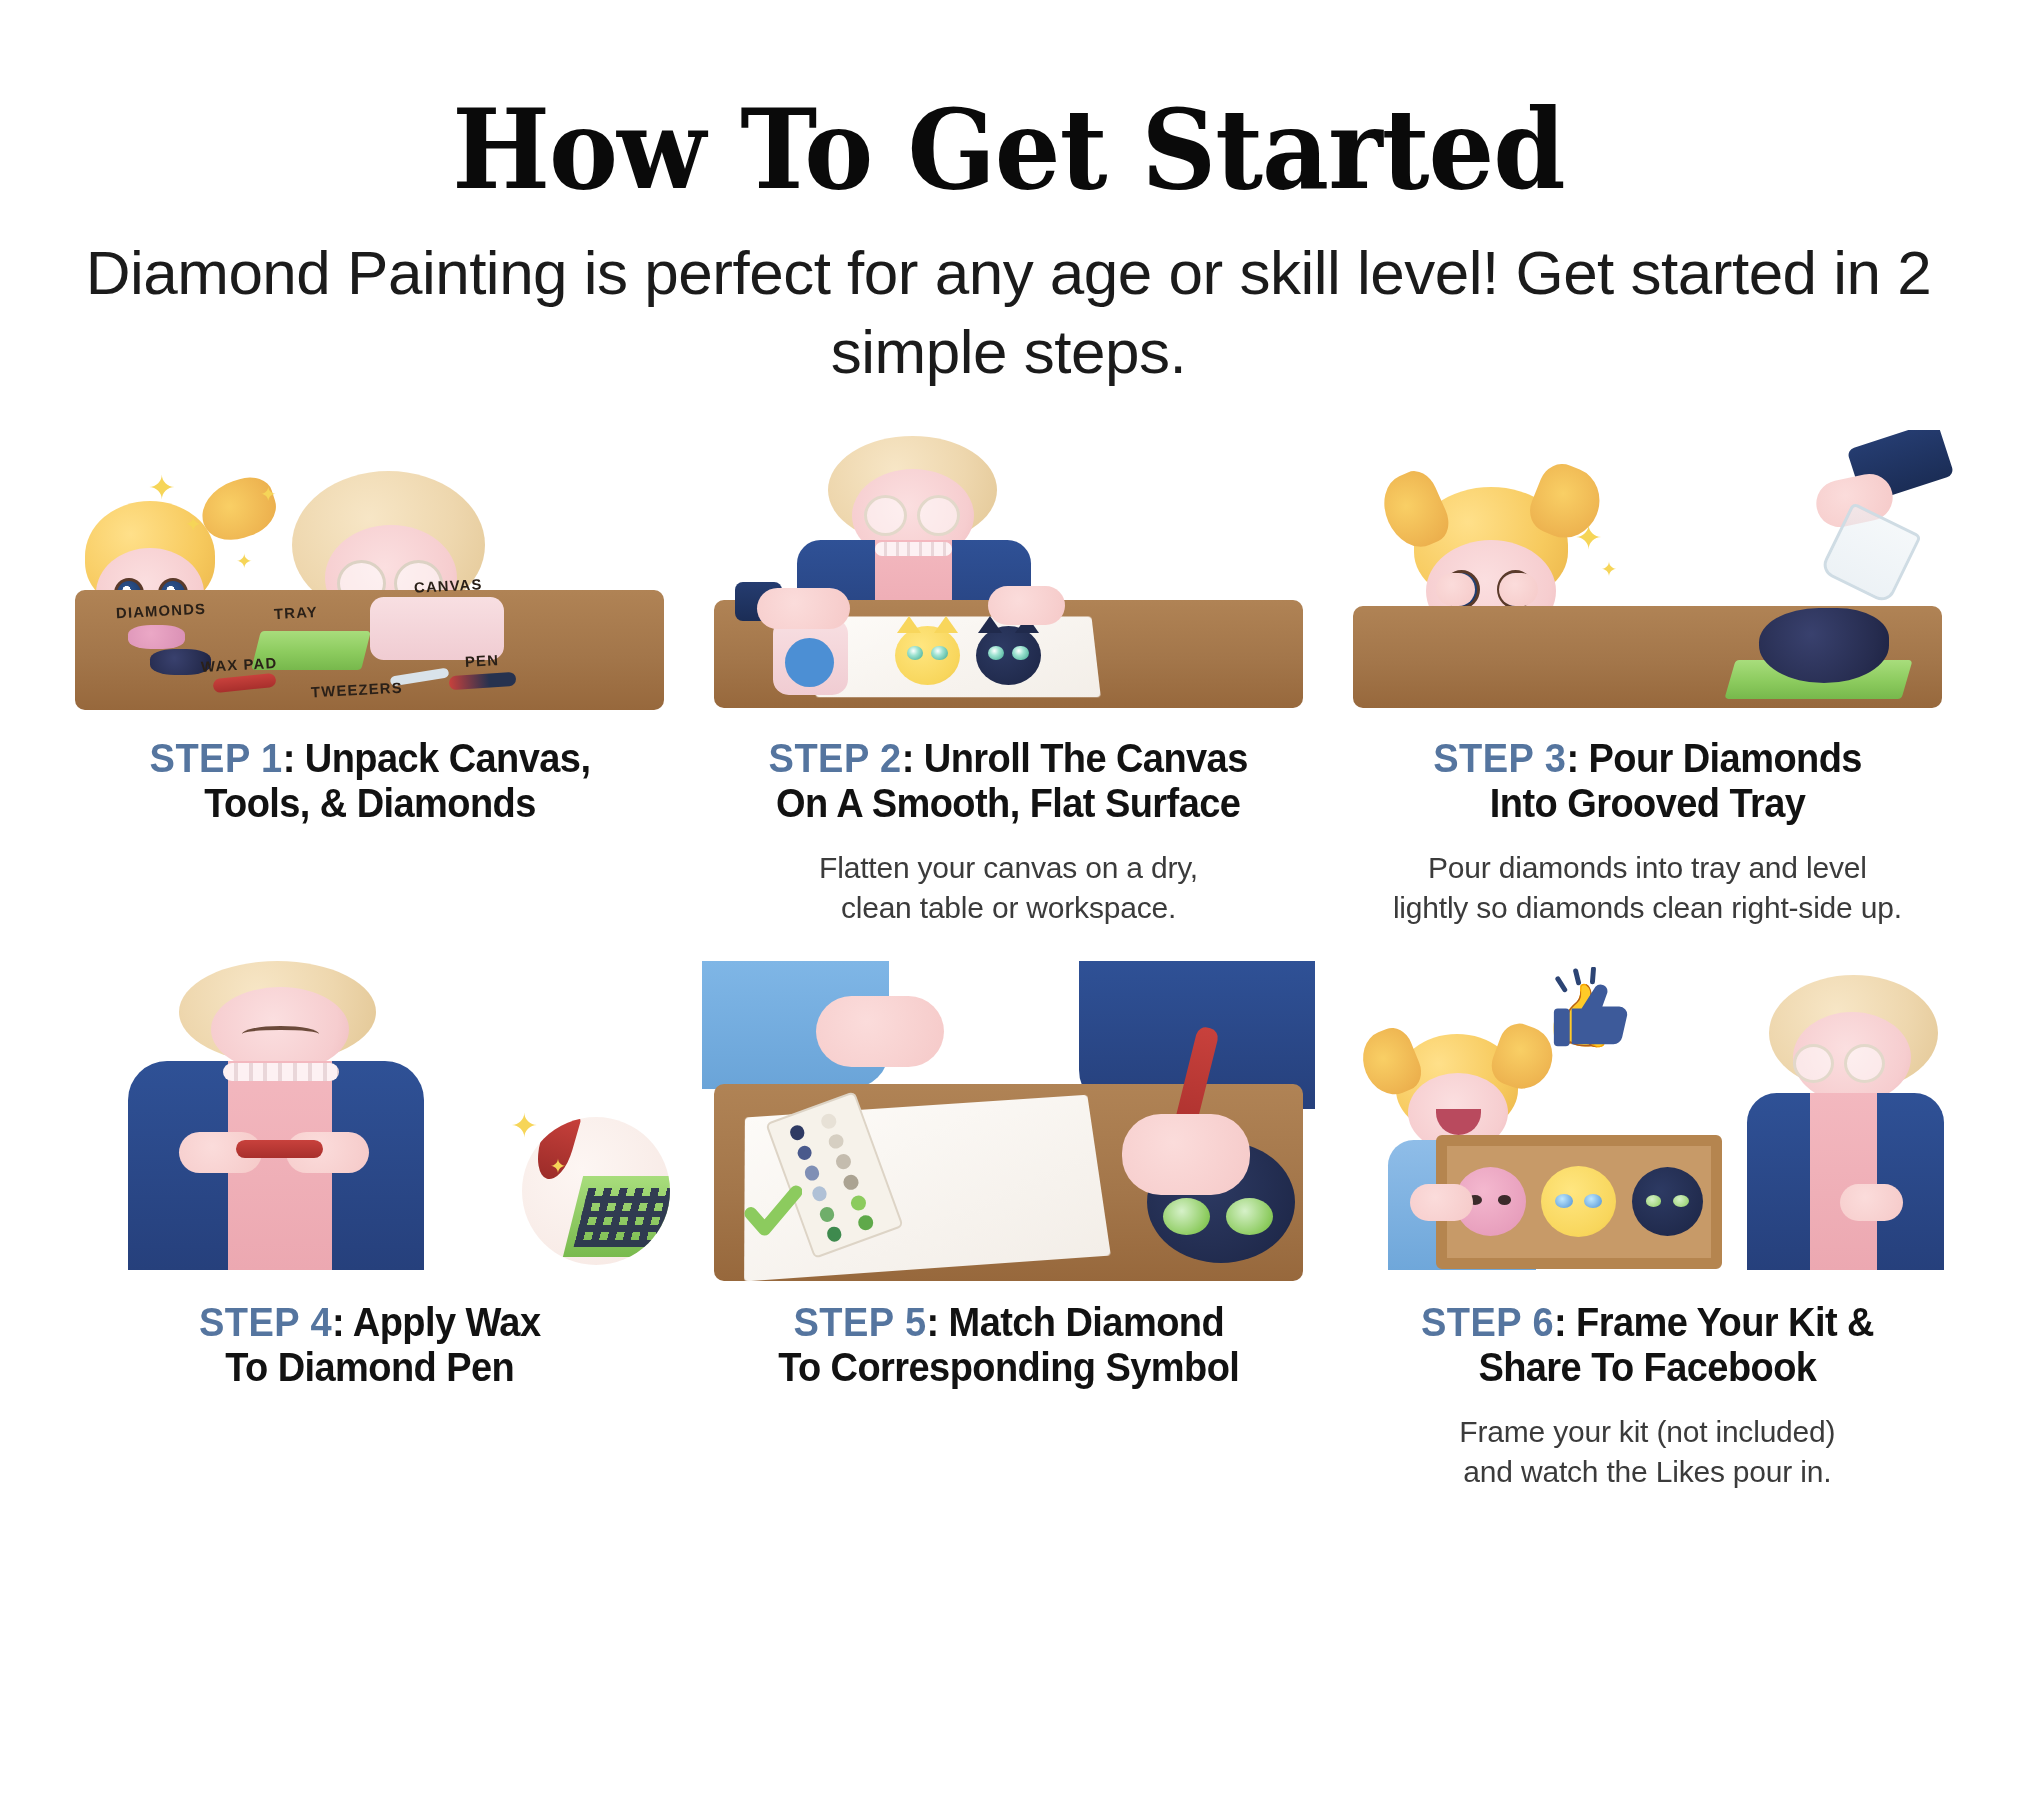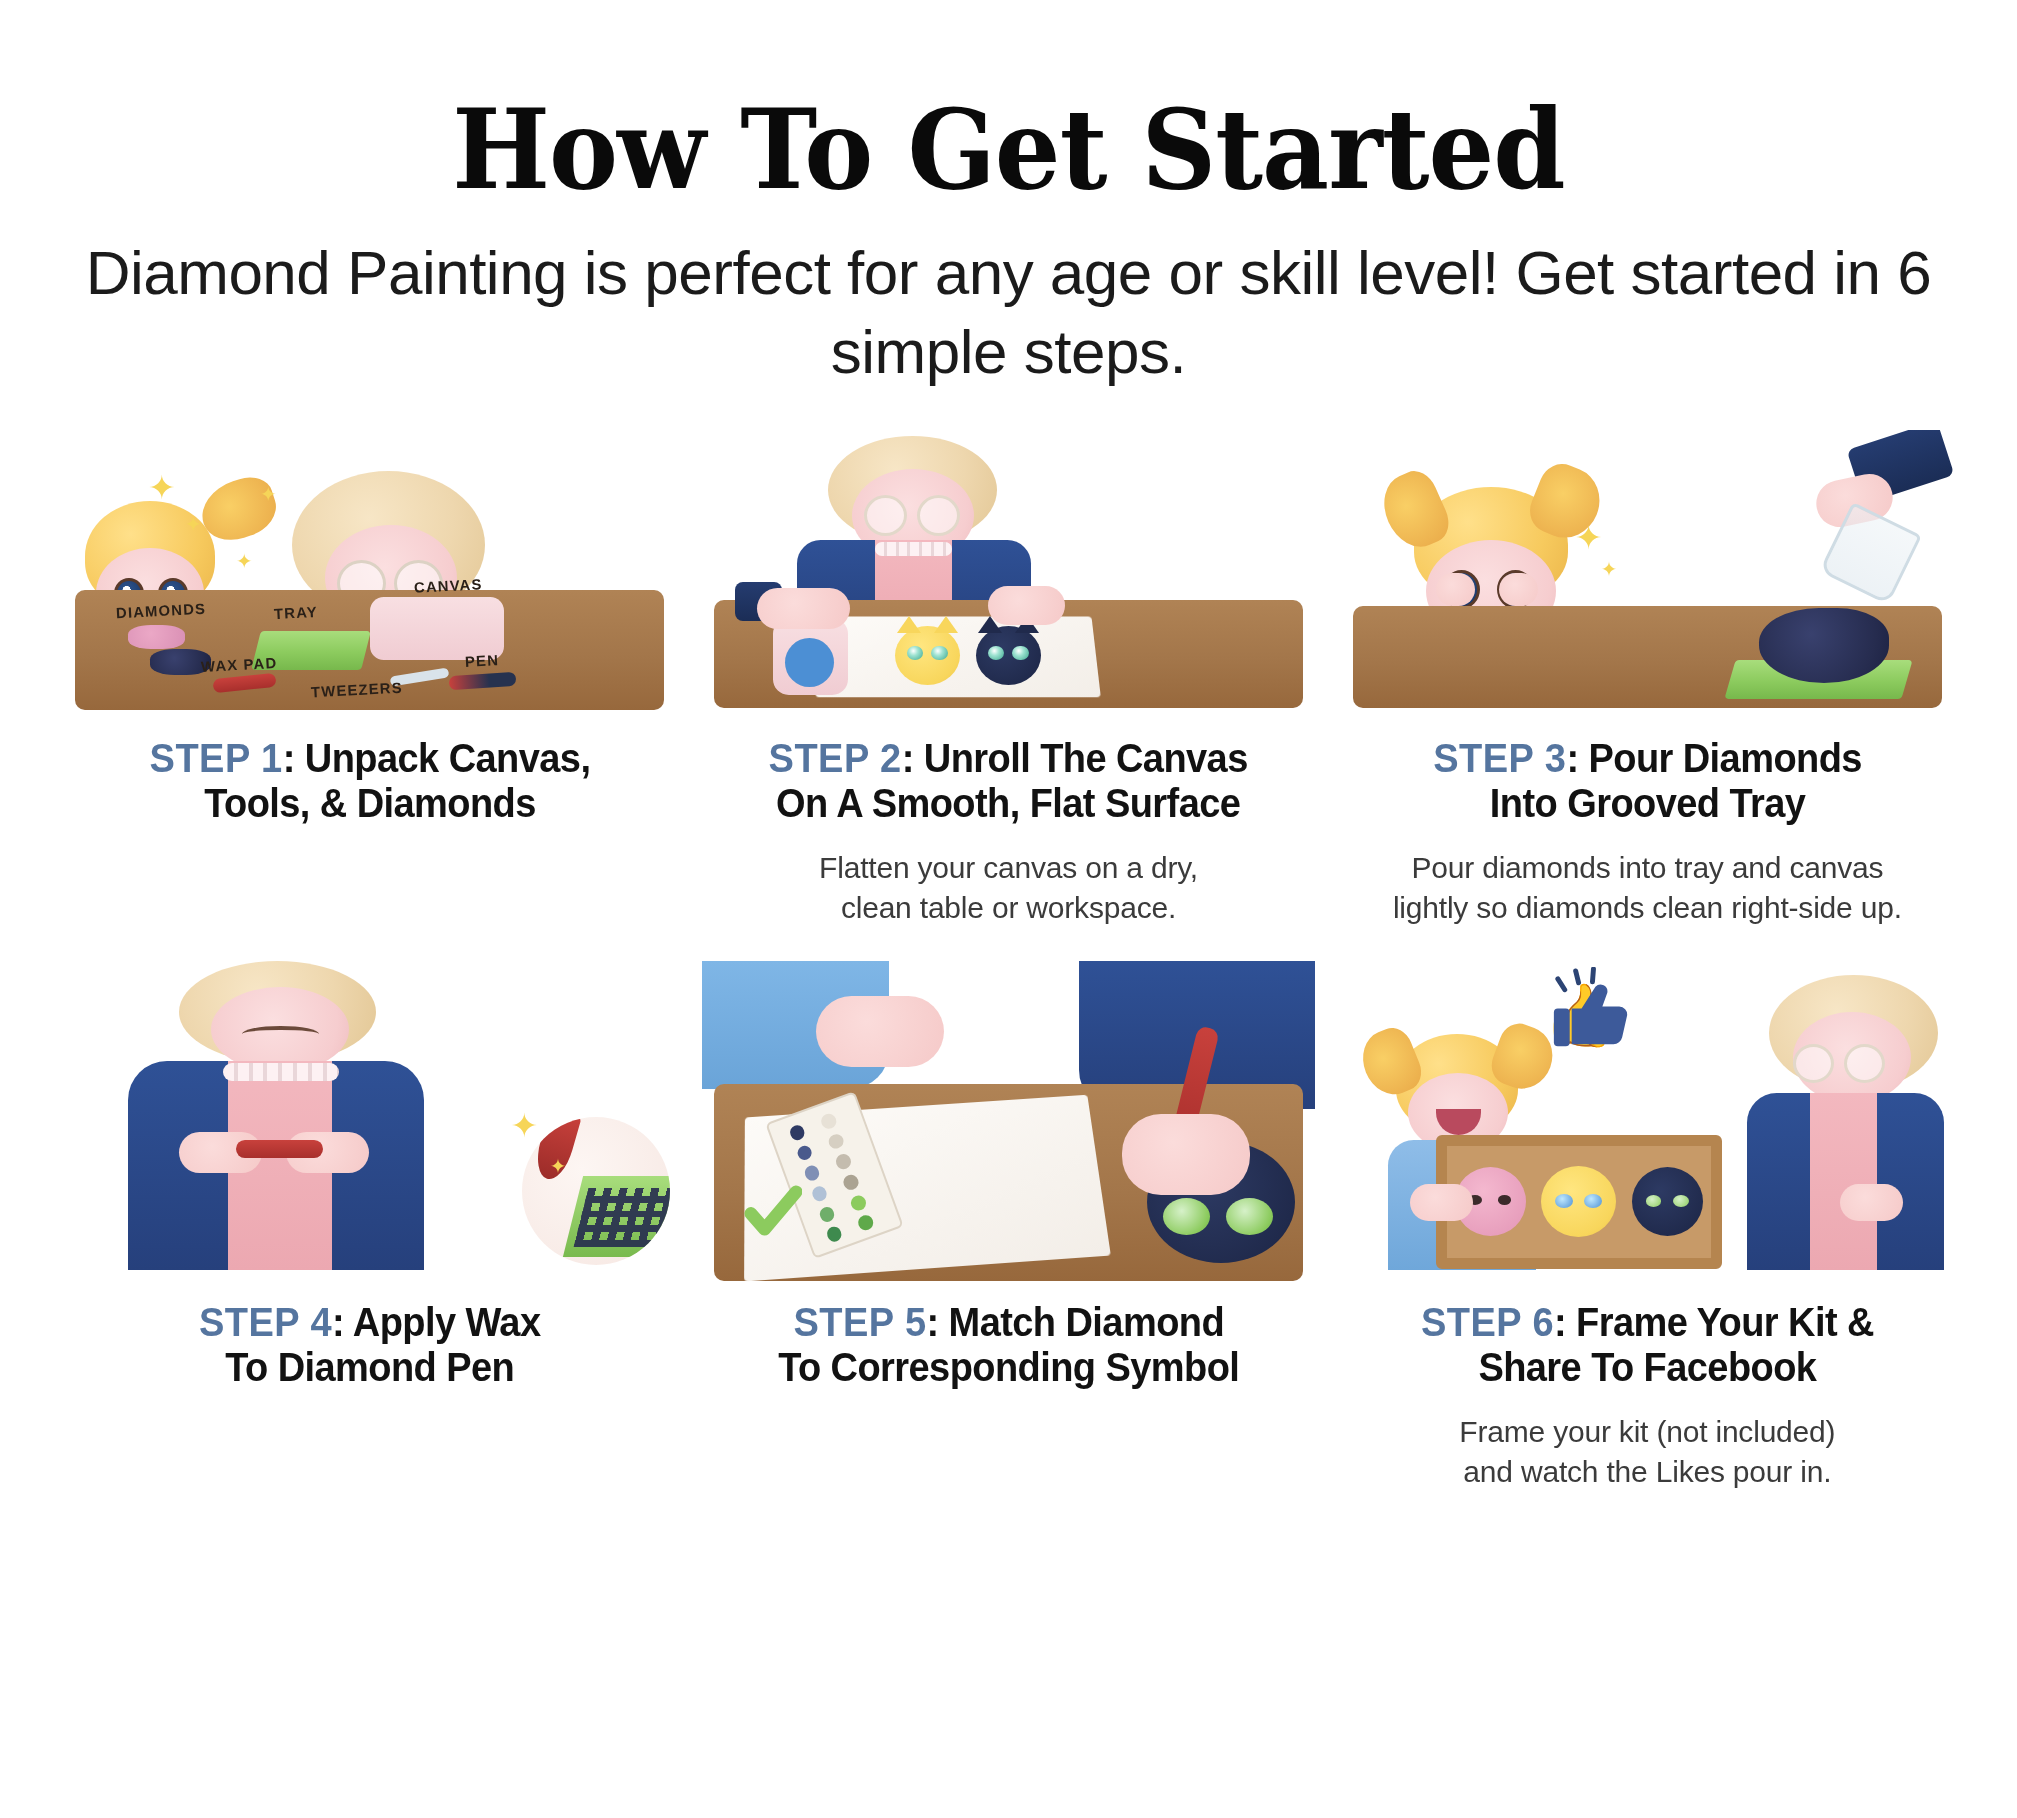--- a/index.html
+++ b/index.html
@@ -250,21 +250,21 @@
 
   .row2 .step-title { margin-top: 13.8px; }
 </style>
 </head>
 <body>
 
 <div class="page">
 
   <div class="header">
     <h1 class="main-title">How To Get Started</h1>
-    <p class="subtitle">Diamond Painting is perfect for any age or skill level! Get started in 6 simple steps.</p>
+    <p class="subtitle">Diamond Painting is perfect for any age or skill level! Get started in 2 simple steps.</p>
   </div>
 
   <div class="grid">
 
     <div class="step">
       <div class="illo">
         <div class="scene">
 
           <div class="blob hair-blonde" style="left:21.7px;top:71px;width:130px;height:110px;"></div>
           <div class="blob face-pink" style="left:33px;top:118px;width:108px;height:91px;"></div>
@@ -385,21 +385,21 @@
           <div class="arm" style="left:95px;bottom:110px;width:39px;height:33px;z-index:4;"></div>
           <div class="arm" style="left:158px;bottom:110px;width:39px;height:33px;z-index:4;"></div>
         </div>
       </div>
       <div class="step-title">
         <span class="step-num">STEP 3</span><span>:</span>
         <span>Pour Diamonds</span><br>
         <span>Into Grooved Tray</span>
       </div>
       <div class="step-desc">
-        <span>Pour diamonds into tray and canvas</span><br>
+        <span>Pour diamonds into tray and level</span><br>
         <span>lightly so diamonds clean right-side up.</span>
       </div>
     </div>
 
     <div class="step row2">
       <div class="illo tall">
         <div class="scene">
           <div class="blob hair-curly" style="left:116px;top:0px;width:197px;height:102px;"></div>
           <div class="blob face-pink" style="left:148px;top:25.6px;width:138px;height:85px;"></div>
           <div class="blob" style="left:179px;top:65px;width:77px;height:15.8px;border-top:4.9px solid #6b4a3a;border-radius:50%;"></div>

